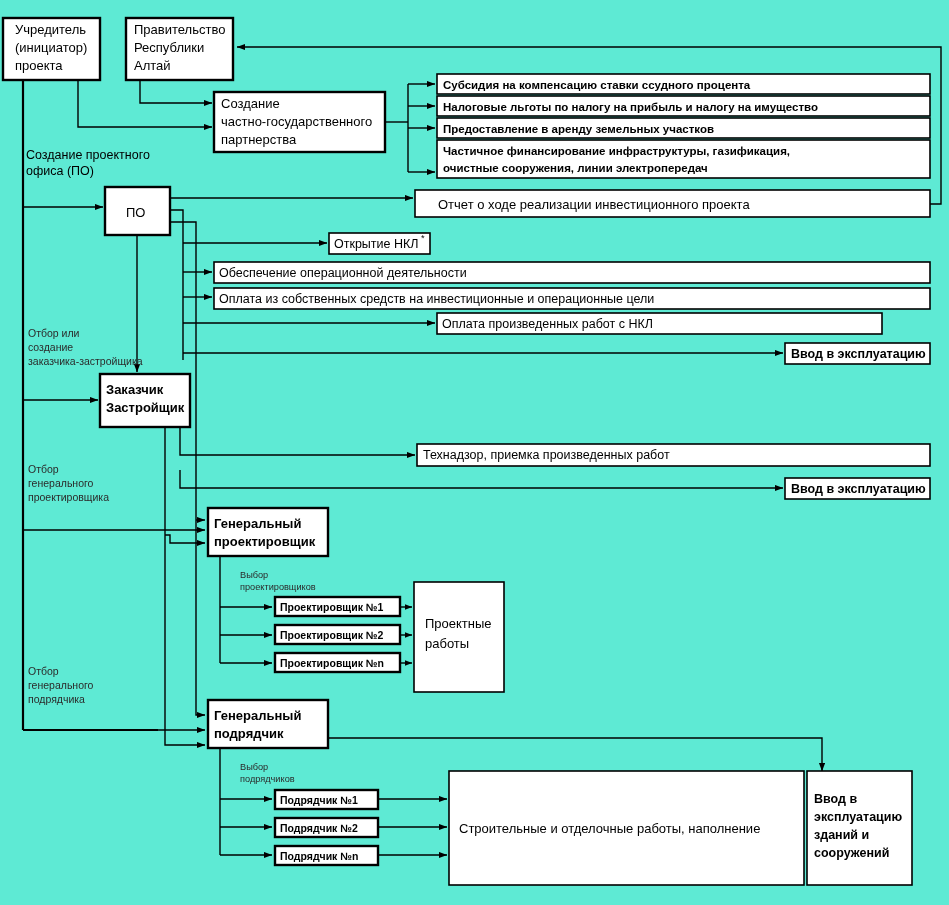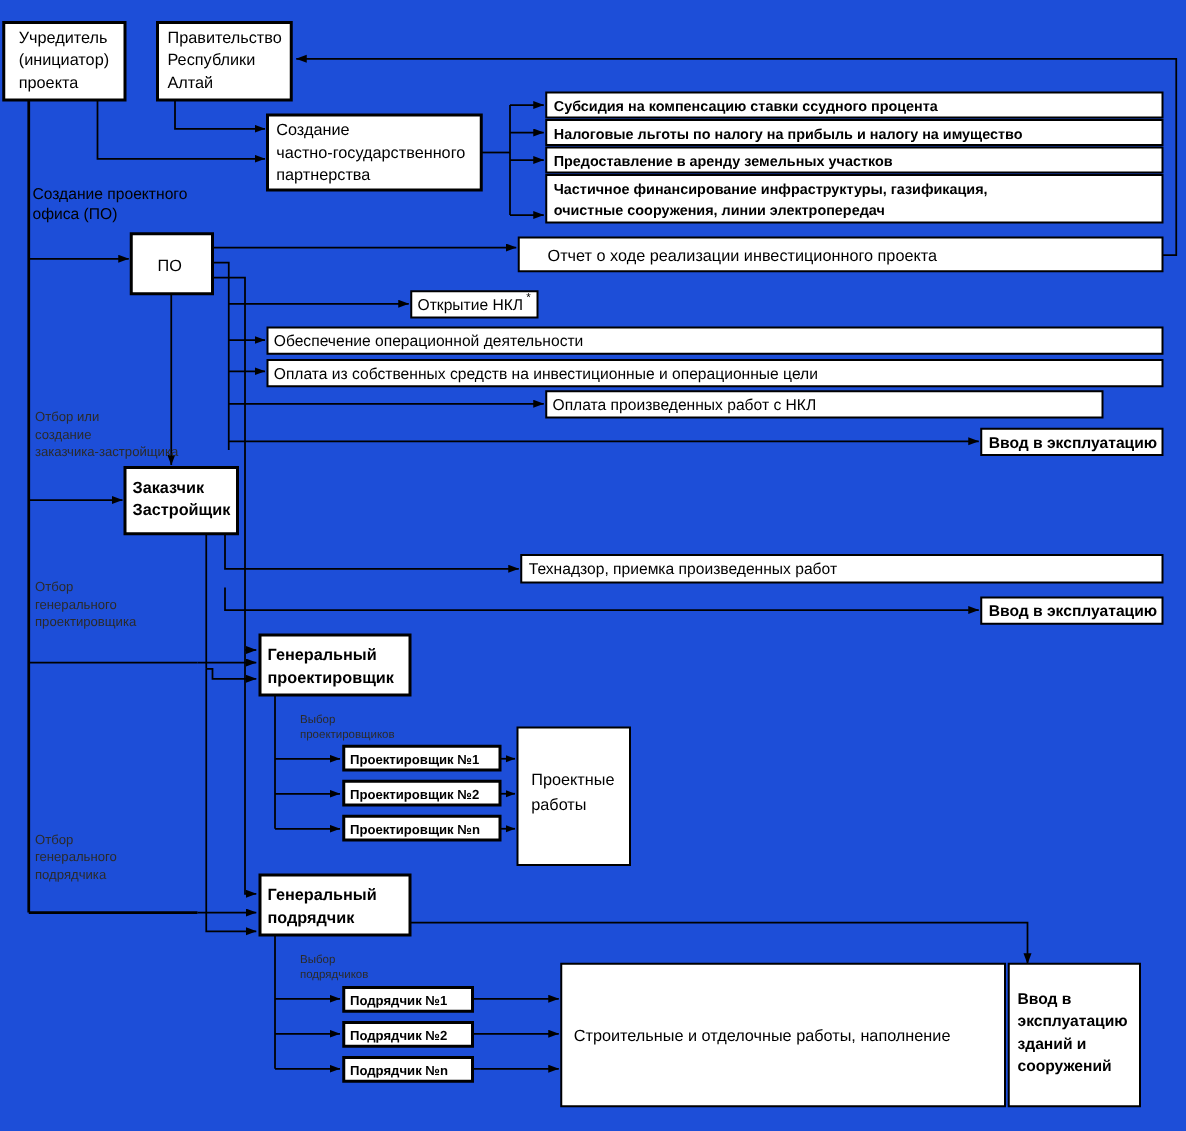--- a/index.html
+++ b/index.html
@@ -1,17 +1,17 @@
 <!DOCTYPE html>
 <html><head>
 <meta charset="utf-8">
 <style>
   html,body{margin:0;padding:0;background:#ffffff;}
   body{font-family:"Liberation Sans","DejaVu Sans",sans-serif;}
-  #stage{position:relative;width:949px;height:905px;background:#1d4ed8;overflow:hidden;}
+  #stage{position:relative;width:949px;height:905px;background:#5eead4;overflow:hidden;}
   svg{display:block;}
   .bx{fill:#ffffff;stroke:#000000;stroke-width:1.6;}
   .bx2{fill:#ffffff;stroke:#000000;stroke-width:2.4;}
   .ln{stroke:#000000;stroke-width:1.4;fill:none;}
   .ln2{stroke:#000000;stroke-width:2.2;fill:none;}
   text{font-family:"Liberation Sans","DejaVu Sans",sans-serif;fill:#000000;}
   .t13{font-size:13px;}
   .t12{font-size:12.5px;}
   .t115{font-size:11.5px;}
   .t105{font-size:10.5px;}

